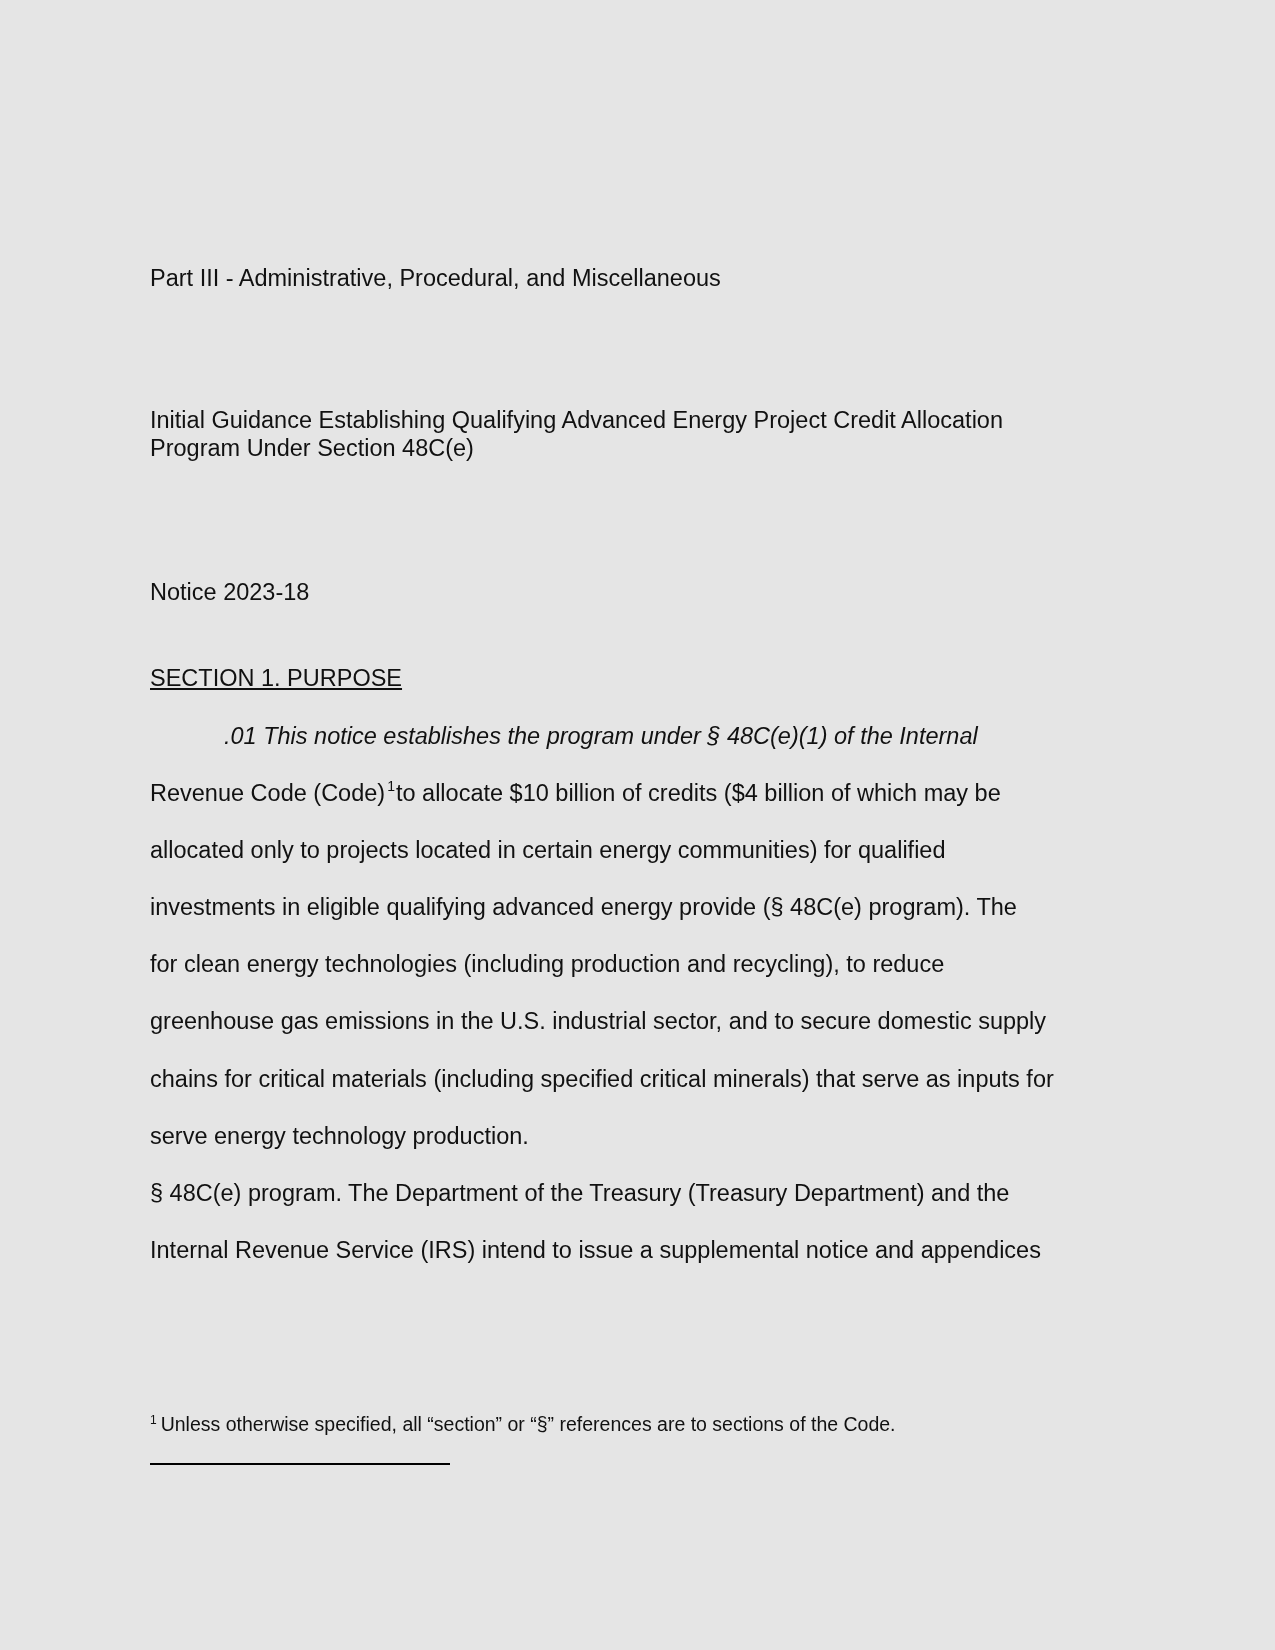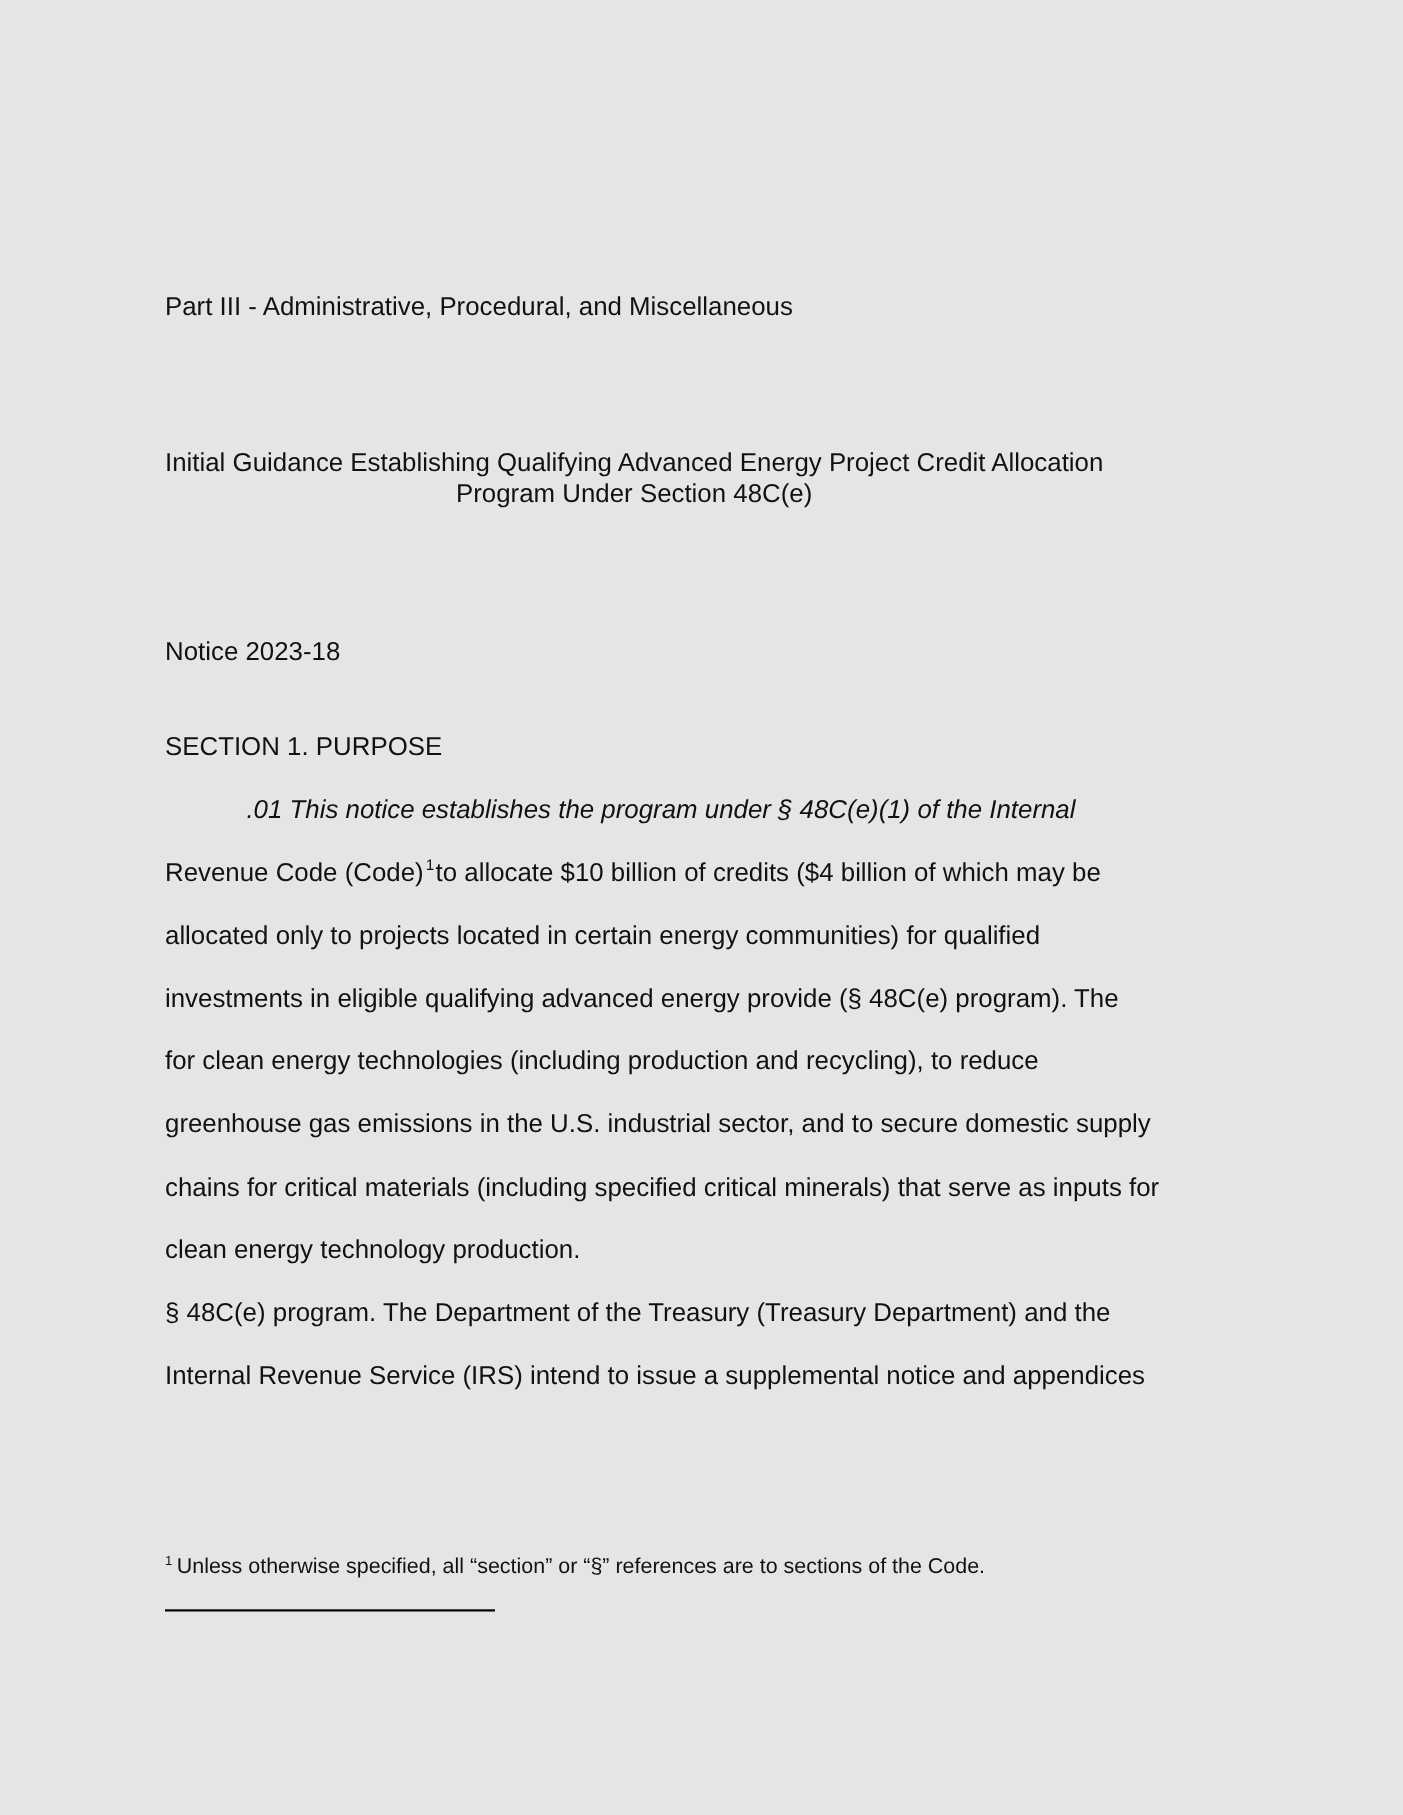--- a/index.html
+++ b/index.html
@@ -24,23 +24,23 @@
     }
     .abs {
       position: absolute;
       left: 150px;
       white-space: nowrap;
       font-size: 23.5px;
       line-height: 28px;
     }
     .part-heading { top: 264px; }
     .title-block { top: 406px; }
-    .title-block div { line-height: 28px; white-space: nowrap; text-align: center; }
+    .title-block div { line-height: 28px; white-space: nowrap; }
     .notice-number { top: 578px; }
-    .section-heading { top: 664px; }
+    .section-heading { top: 664px; text-decoration: underline; }
     .body-text {
       position: absolute;
       left: 150px;
       top: 722px;
       width: 960px;
       font-size: 23.5px;
     }
     .body-line {
       height: 57.1px;
       line-height: 28px;
@@ -96,21 +96,21 @@
   <div class="abs section-heading">SECTION 1. PURPOSE</div>
 
   <div class="body-text">
     <div class="body-line indent">.01 This notice establishes the program under § 48C(e)(1) of the Internal</div>
     <div class="body-line"><span>Revenue Code (Code)</span><sup class="fnref">1</sup><span>to allocate $10 billion of credits ($4 billion of which may be</span></div>
     <div class="body-line">allocated only to projects located in certain energy communities) for qualified</div>
     <div class="body-line">investments in eligible qualifying advanced energy provide (§ 48C(e) program).  The</div>
     <div class="body-line">for clean energy technologies (including production and recycling), to reduce</div>
     <div class="body-line">greenhouse gas emissions in the U.S. industrial sector, and to secure domestic supply</div>
     <div class="body-line">chains for critical materials (including specified critical minerals) that serve as inputs for</div>
-    <div class="body-line">clean energy technology production.</div>
+    <div class="body-line">serve energy technology production.</div>
     <div class="body-line">§ 48C(e) program.  The Department of the Treasury (Treasury Department) and the</div>
     <div class="body-line">Internal Revenue Service (IRS) intend to issue a supplemental notice and appendices</div>
   </div>
 
   <div class="footnote-rule"></div>
 
   <div class="footnote"><sup>1</sup><span>Unless otherwise specified, all “section” or “§” references are to sections of the Code.</span></div>
 
 </div>
 

